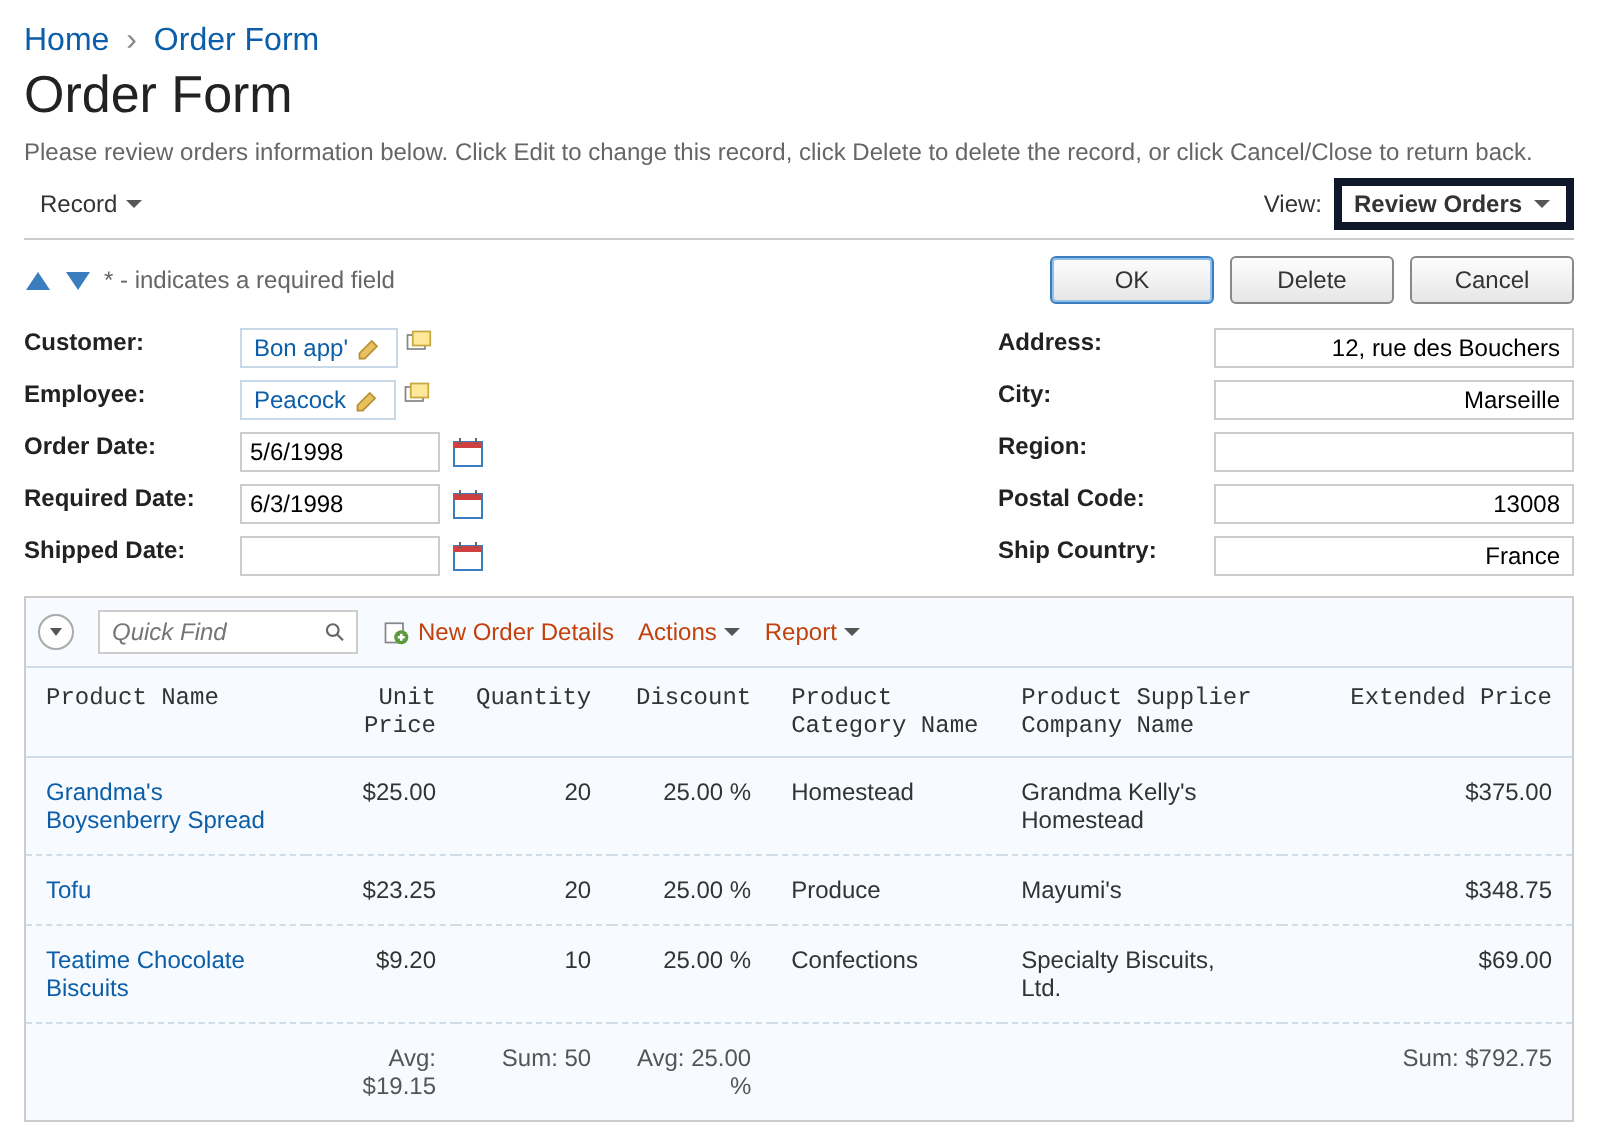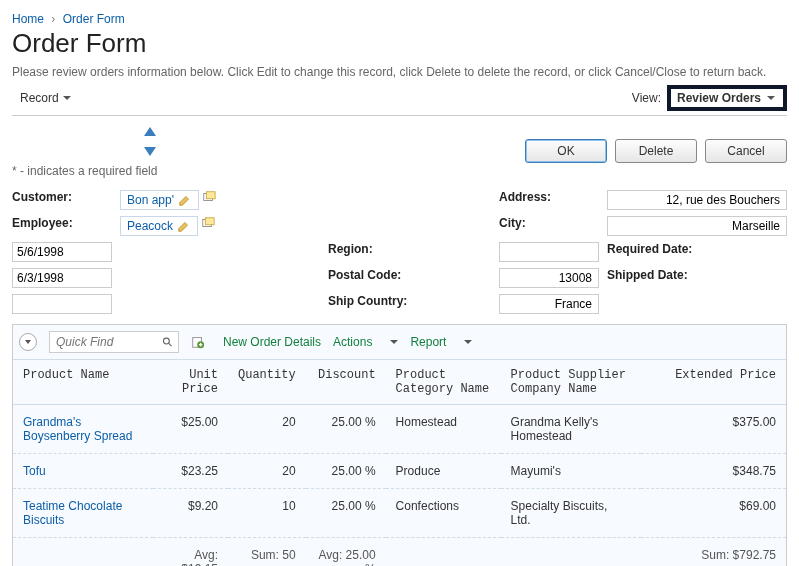--- a/index.html
+++ b/index.html
@@ -6,21 +6,21 @@
   body {
     margin: 0;
     padding: 12px;
     font-family: "Segoe UI", Tahoma, Arial, sans-serif;
     font-size: 12px;
     color: #333;
     width: 799px;
     background: #fff;
   }
   a { color: #0c5ea8; text-decoration: none; cursor: pointer; }
-  .breadcrumb { color: #0c5ea8; font-size: 12px; margin-bottom: 2px; }
+  .breadcrumb { color: #0c5ea8; font-size: 16px; margin-bottom: 2px; }
   .breadcrumb .sep { color: #888; padding:0 4px;}
   h1 { font-size: 26px; font-weight: normal; margin: 0 0 6px 0; color: #222; }
   .subtitle { color: #666; margin-bottom: 6px; }
   .topbar {
     display: flex; justify-content: space-between; align-items: center;
     border-bottom: 1px solid #ccc; padding-bottom: 4px; margin-bottom: 8px;
   }
   .menu-btn {
     display:inline-flex; align-items:center; gap:4px;
     padding: 3px 8px; cursor:pointer; color:#333;
@@ -38,21 +38,21 @@
   }
   .btn-row .right { display:flex; gap:8px; }
   .btn {
     display:inline-flex; align-items:center; justify-content:center;
     min-width: 82px; padding:4px 16px;
     border:1px solid #888; border-radius:3px;
     background: linear-gradient(#fdfdfd,#e6e6e6);
     cursor:pointer; color:#333;
   }
   .btn.primary { border-color:#3b7ebf; box-shadow: 0 0 0 1px #8fc0e8 inset; }
-  .small-note { display:flex; align-items:flex-end; gap:6px; color:#666;flex-direction:column; }
+  .small-note { display:flex; align-items:flex-start; gap:6px; color:#666; }
   .nav-arrow { width:14px; height:14px; display:inline-flex; align-items:center; justify-content:center; cursor:pointer; }
   .arrow-shape { width:0;height:0; }
   .arrow-up { border-left:6px solid transparent; border-right:6px solid transparent; border-bottom:9px solid #3b7ebf; }
   .arrow-down { border-left:6px solid transparent; border-right:6px solid transparent; border-top:9px solid #3b7ebf; }
 
   .form-grid {
     display:grid;
     grid-template-columns: 100px 200px 1fr 100px 180px;
     row-gap:6px; column-gap:8px;
     margin-bottom:10px;
@@ -94,21 +94,21 @@
     display:flex; align-items:center; justify-content:center; cursor:pointer;
     background:#fff;
   }
   .expand-btn .chev { width:0;height:0;border-left:3px solid transparent;border-right:3px solid transparent;border-top:4px solid #555;}
   .search-box {
     display:flex; align-items:center; border:1px solid #ccc; background:#fff;
     padding:2px 4px; width:130px;
   }
   .search-box input { border:none; outline:none; width:100%; font-style:italic; color:#888; font-size:12px;}
   .search-icon { width:13px;height:13px; cursor:pointer; }
-  .tb-link { color:#15803d; cursor:pointer; display:inline-flex; align-items:center; gap:18px;}
+  .tb-link { color:#c2410c; cursor:pointer; display:inline-flex; align-items:center; gap:4px;}
   .plus-icon { width:14px;height:14px; display:inline-block; }
 
   table.data {
     width:100%; border-collapse:collapse; font-size:12px;
   }
   table.data th {
     text-align:left; color:#333; font-weight:normal; padding:8px 10px;
     border-bottom: 1px solid #d0dce8;
     vertical-align:top;
     font-family:Liberation Mono, monospace;
@@ -199,20 +199,21 @@
     </span>
     <svg class="newwin-icon" viewBox="0 0 16 16">
         <rect x="2" y="4" width="10" height="8" fill="#fff" stroke="#888"></rect>
         <rect x="5" y="2" width="10" height="8" fill="#ffe89a" stroke="#c8a840"></rect>
       </svg>
   </div>
   <div></div>
   <div class="lbl">City:</div>
   <input class="txt" value="Marseille" style="">
 
+  <div class="lbl">Order Date:</div>
   <div class="date-field">
     <input value="5/6/1998" style="">
     <svg class="cal-icon" viewBox="0 0 16 16">
         <rect x="1" y="3" width="14" height="12" fill="#fff" stroke="#3b7ebf"></rect>
         <rect x="1" y="3" width="14" height="3" fill="#d04040"></rect>
         <line x1="4" y1="1" x2="4" y2="4" stroke="#666"></line>
         <line x1="12" y1="1" x2="12" y2="4" stroke="#666"></line>
       </svg>
   </div>
   <div></div>

